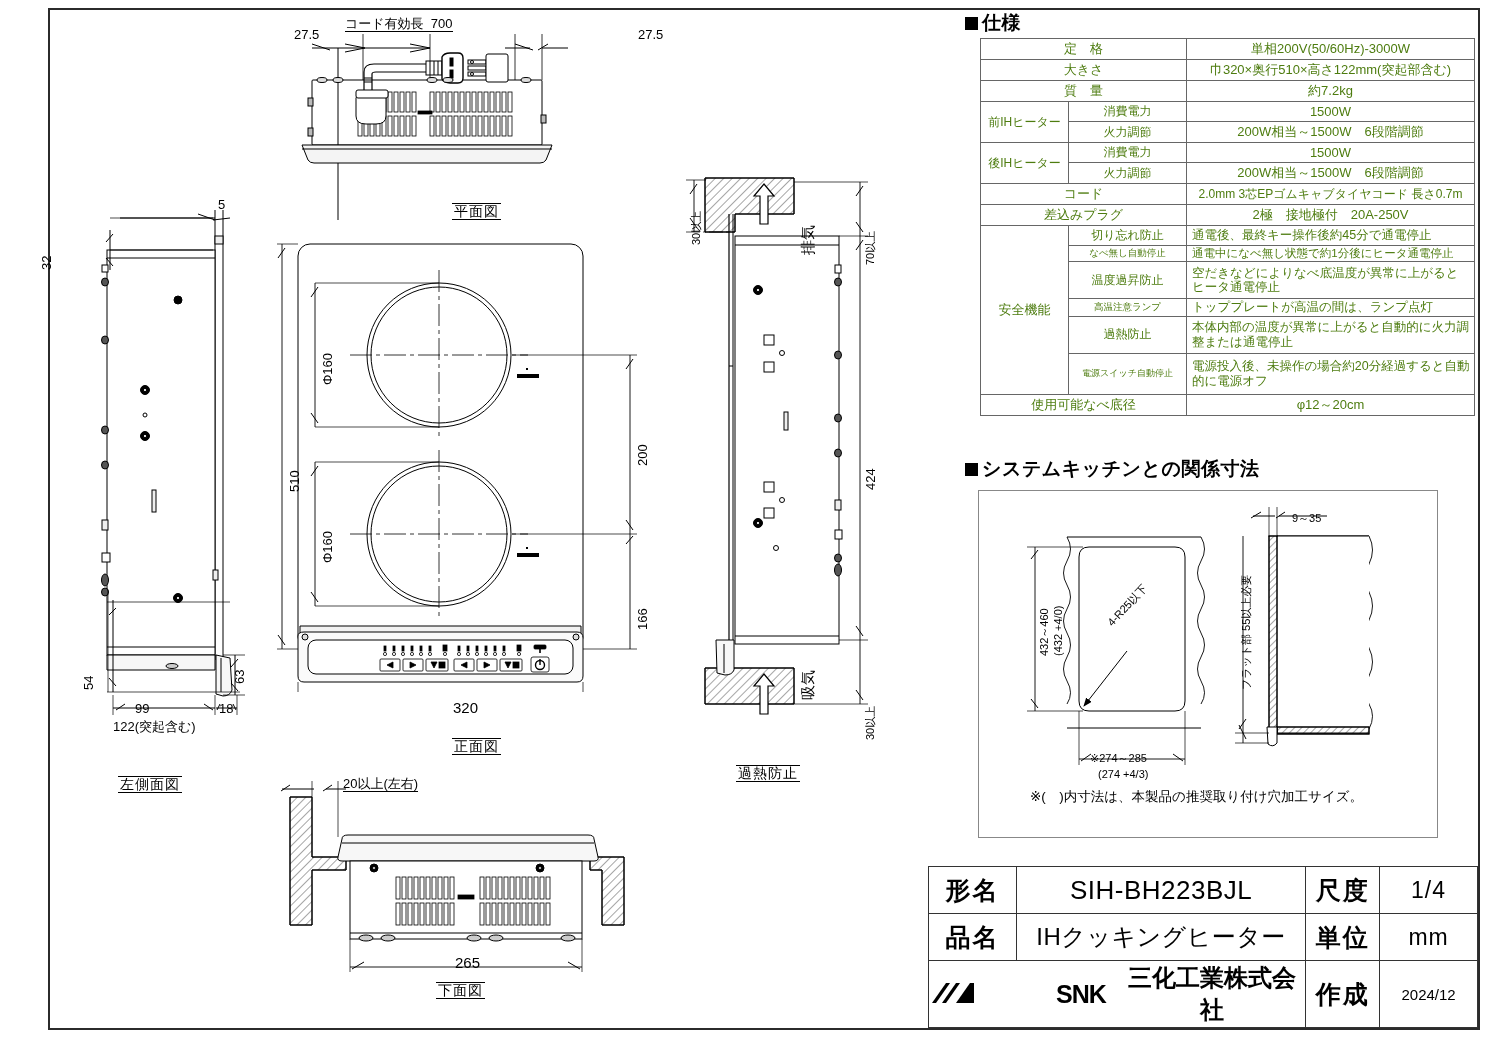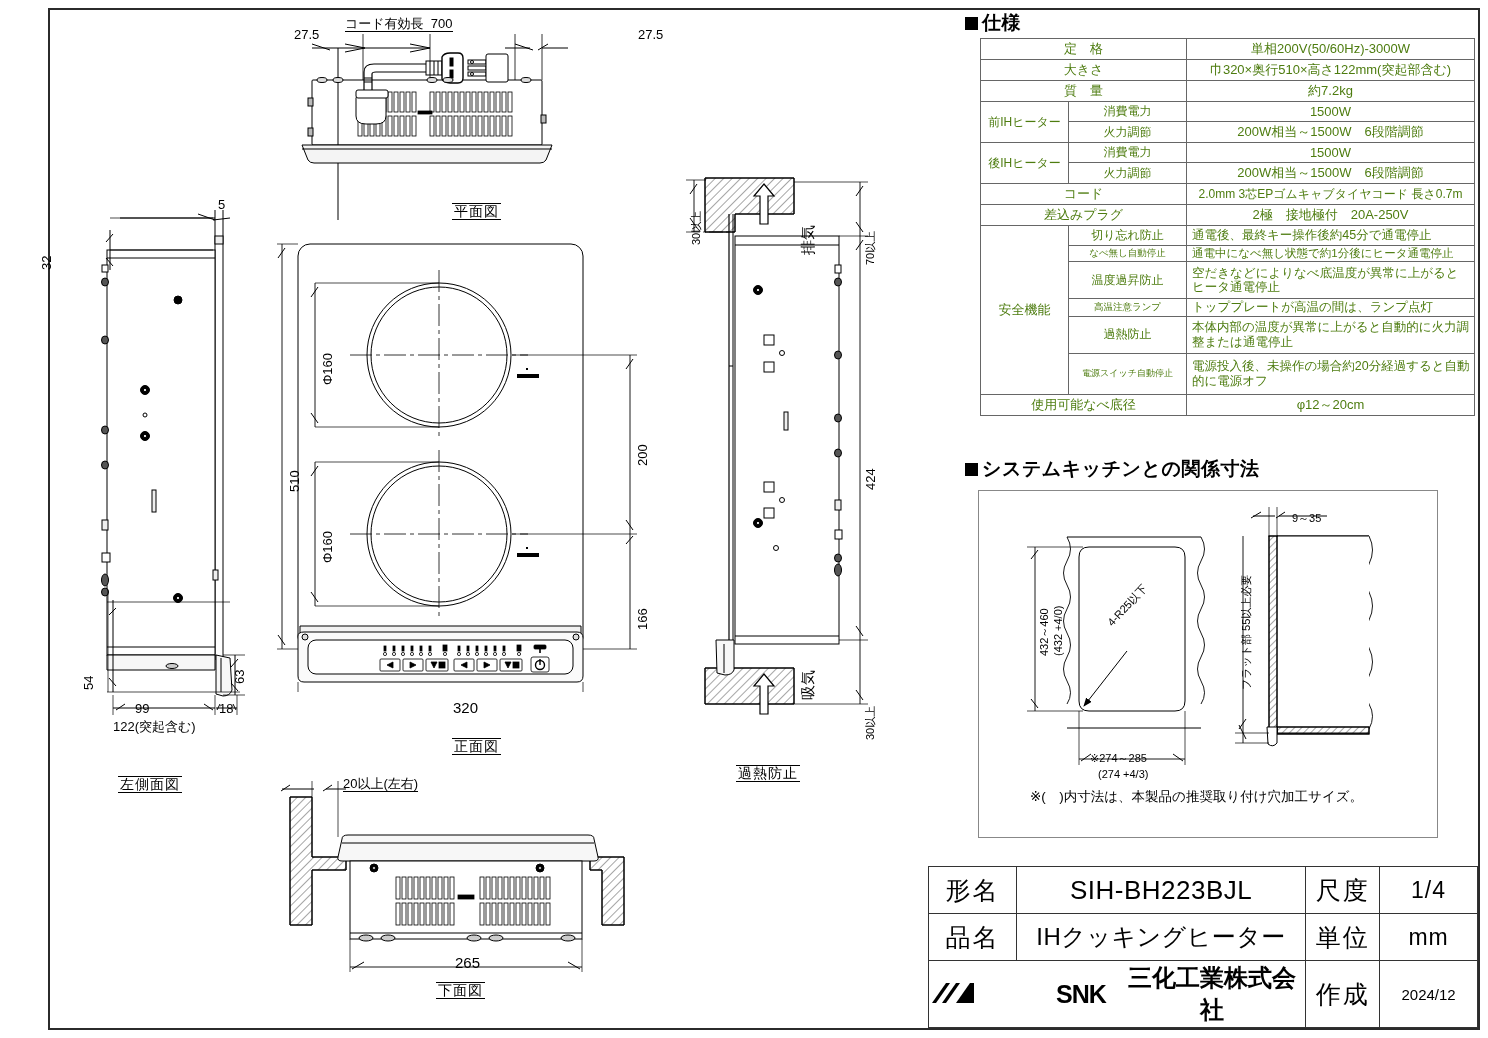--- a/index.html
+++ b/index.html
@@ -20,21 +20,21 @@
   table.spec td.lbl{font-size:13px;}
   table.spec td.lbl2{font-size:12px;}
   table.spec td.tiny{font-size:9.5px;}
   table.spec td.val{font-size:13px;}
   table.spec td.valL{text-align:left;font-size:12.5px;line-height:1.15;padding-left:5px;}
   
   .kbox{position:absolute;border:1px solid #888;box-sizing:border-box;}
   
   .tb{position:absolute;border-collapse:collapse;}
   .tb td{border:1px solid #333;text-align:center;}
-  .tbk{font-size:25px;font-weight:normal;letter-spacing:2px;}
+  .tbk{font-size:25px;font-weight:bold;letter-spacing:2px;}
   .tbv{font-size:26px;letter-spacing:0.5px;margin-top:24px;}
   .tbv2{font-size:24px;letter-spacing:0.5px;}
   .tbs{font-size:23px;letter-spacing:1px;}
   .tbd{font-size:15px;}
   .logoTxt{font-size:25px;font-weight:bold;letter-spacing:-1px;}
   .coTxt{font-size:24px;font-weight:bold;letter-spacing:0px;}
 </style>
 </head>
 <body>
 

